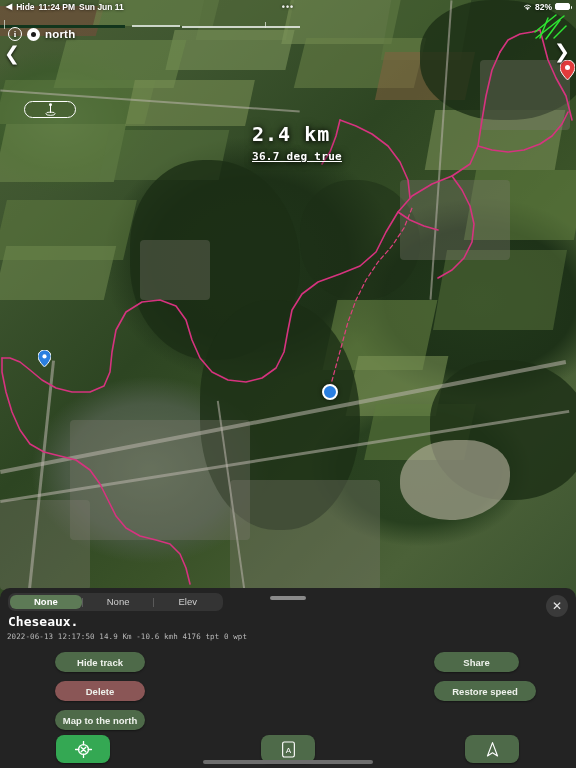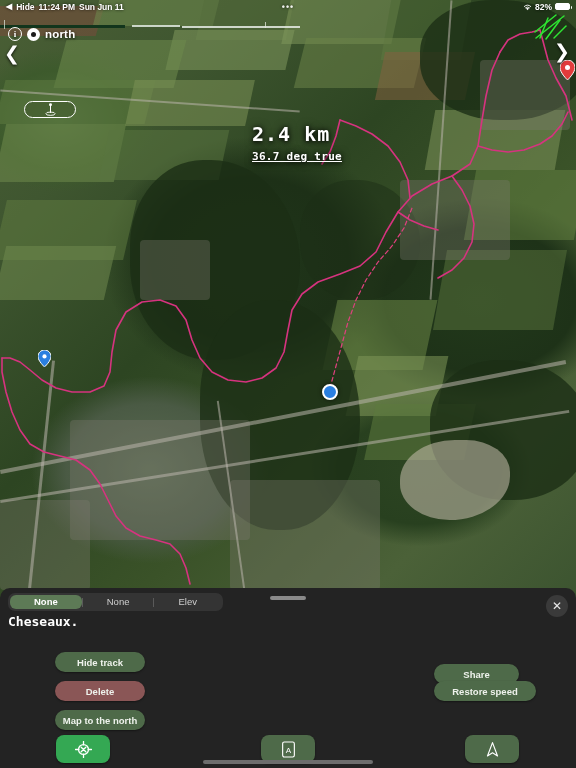--- a/index.html
+++ b/index.html
@@ -340,26 +340,27 @@
 
     <div id="segctl">
       <span class="seg active">None</span>
       <span class="divider"></span>
       <span class="seg">None</span>
       <span class="divider"></span>
       <span class="seg">Elev</span>
     </div>
 
     <div id="track-title">Cheseaux.</div>
+    <div id="track-meta">2022-06-13 12:17:50 14.9 Km -10.6 kmh 4176 tpt 0 wpt</div>
 
     <div class="btn" style="left:55px;top:64px;width:90px;height:20px;">Hide track</div>
     <div class="btn danger" style="left:55px;top:93px;width:90px;height:20px;">Delete</div>
     <div class="btn" style="left:55px;top:122px;width:90px;height:20px;">Map to the north</div>
 
-    <div class="btn" style="left:434px;top:76px;width:85px;height:20px;">Share</div>
+    <div class="btn" style="left:434px;top:64px;width:85px;height:20px;">Share</div>
     <div class="btn" style="left:434px;top:93px;width:102px;height:20px;">Restore speed</div>
 
     <div class="toolbtn primary" style="left:56px;top:147px;">
       <svg viewBox="0 0 22 22" width="17" height="17">
         <circle cx="11" cy="11" r="6.4" fill="none" stroke="#fff" stroke-width="1.7"></circle>
         <path d="M11 0.6 L11 5 M11 17 L11 21.4 M0.6 11 L5 11 M17 11 L21.4 11" stroke="#fff" stroke-width="1.7" stroke-linecap="round"></path>
         <path d="M8 8 L14 14 M14 8 L8 14" stroke="#fff" stroke-width="1.7" stroke-linecap="round"></path>
       </svg>
     </div>
 

